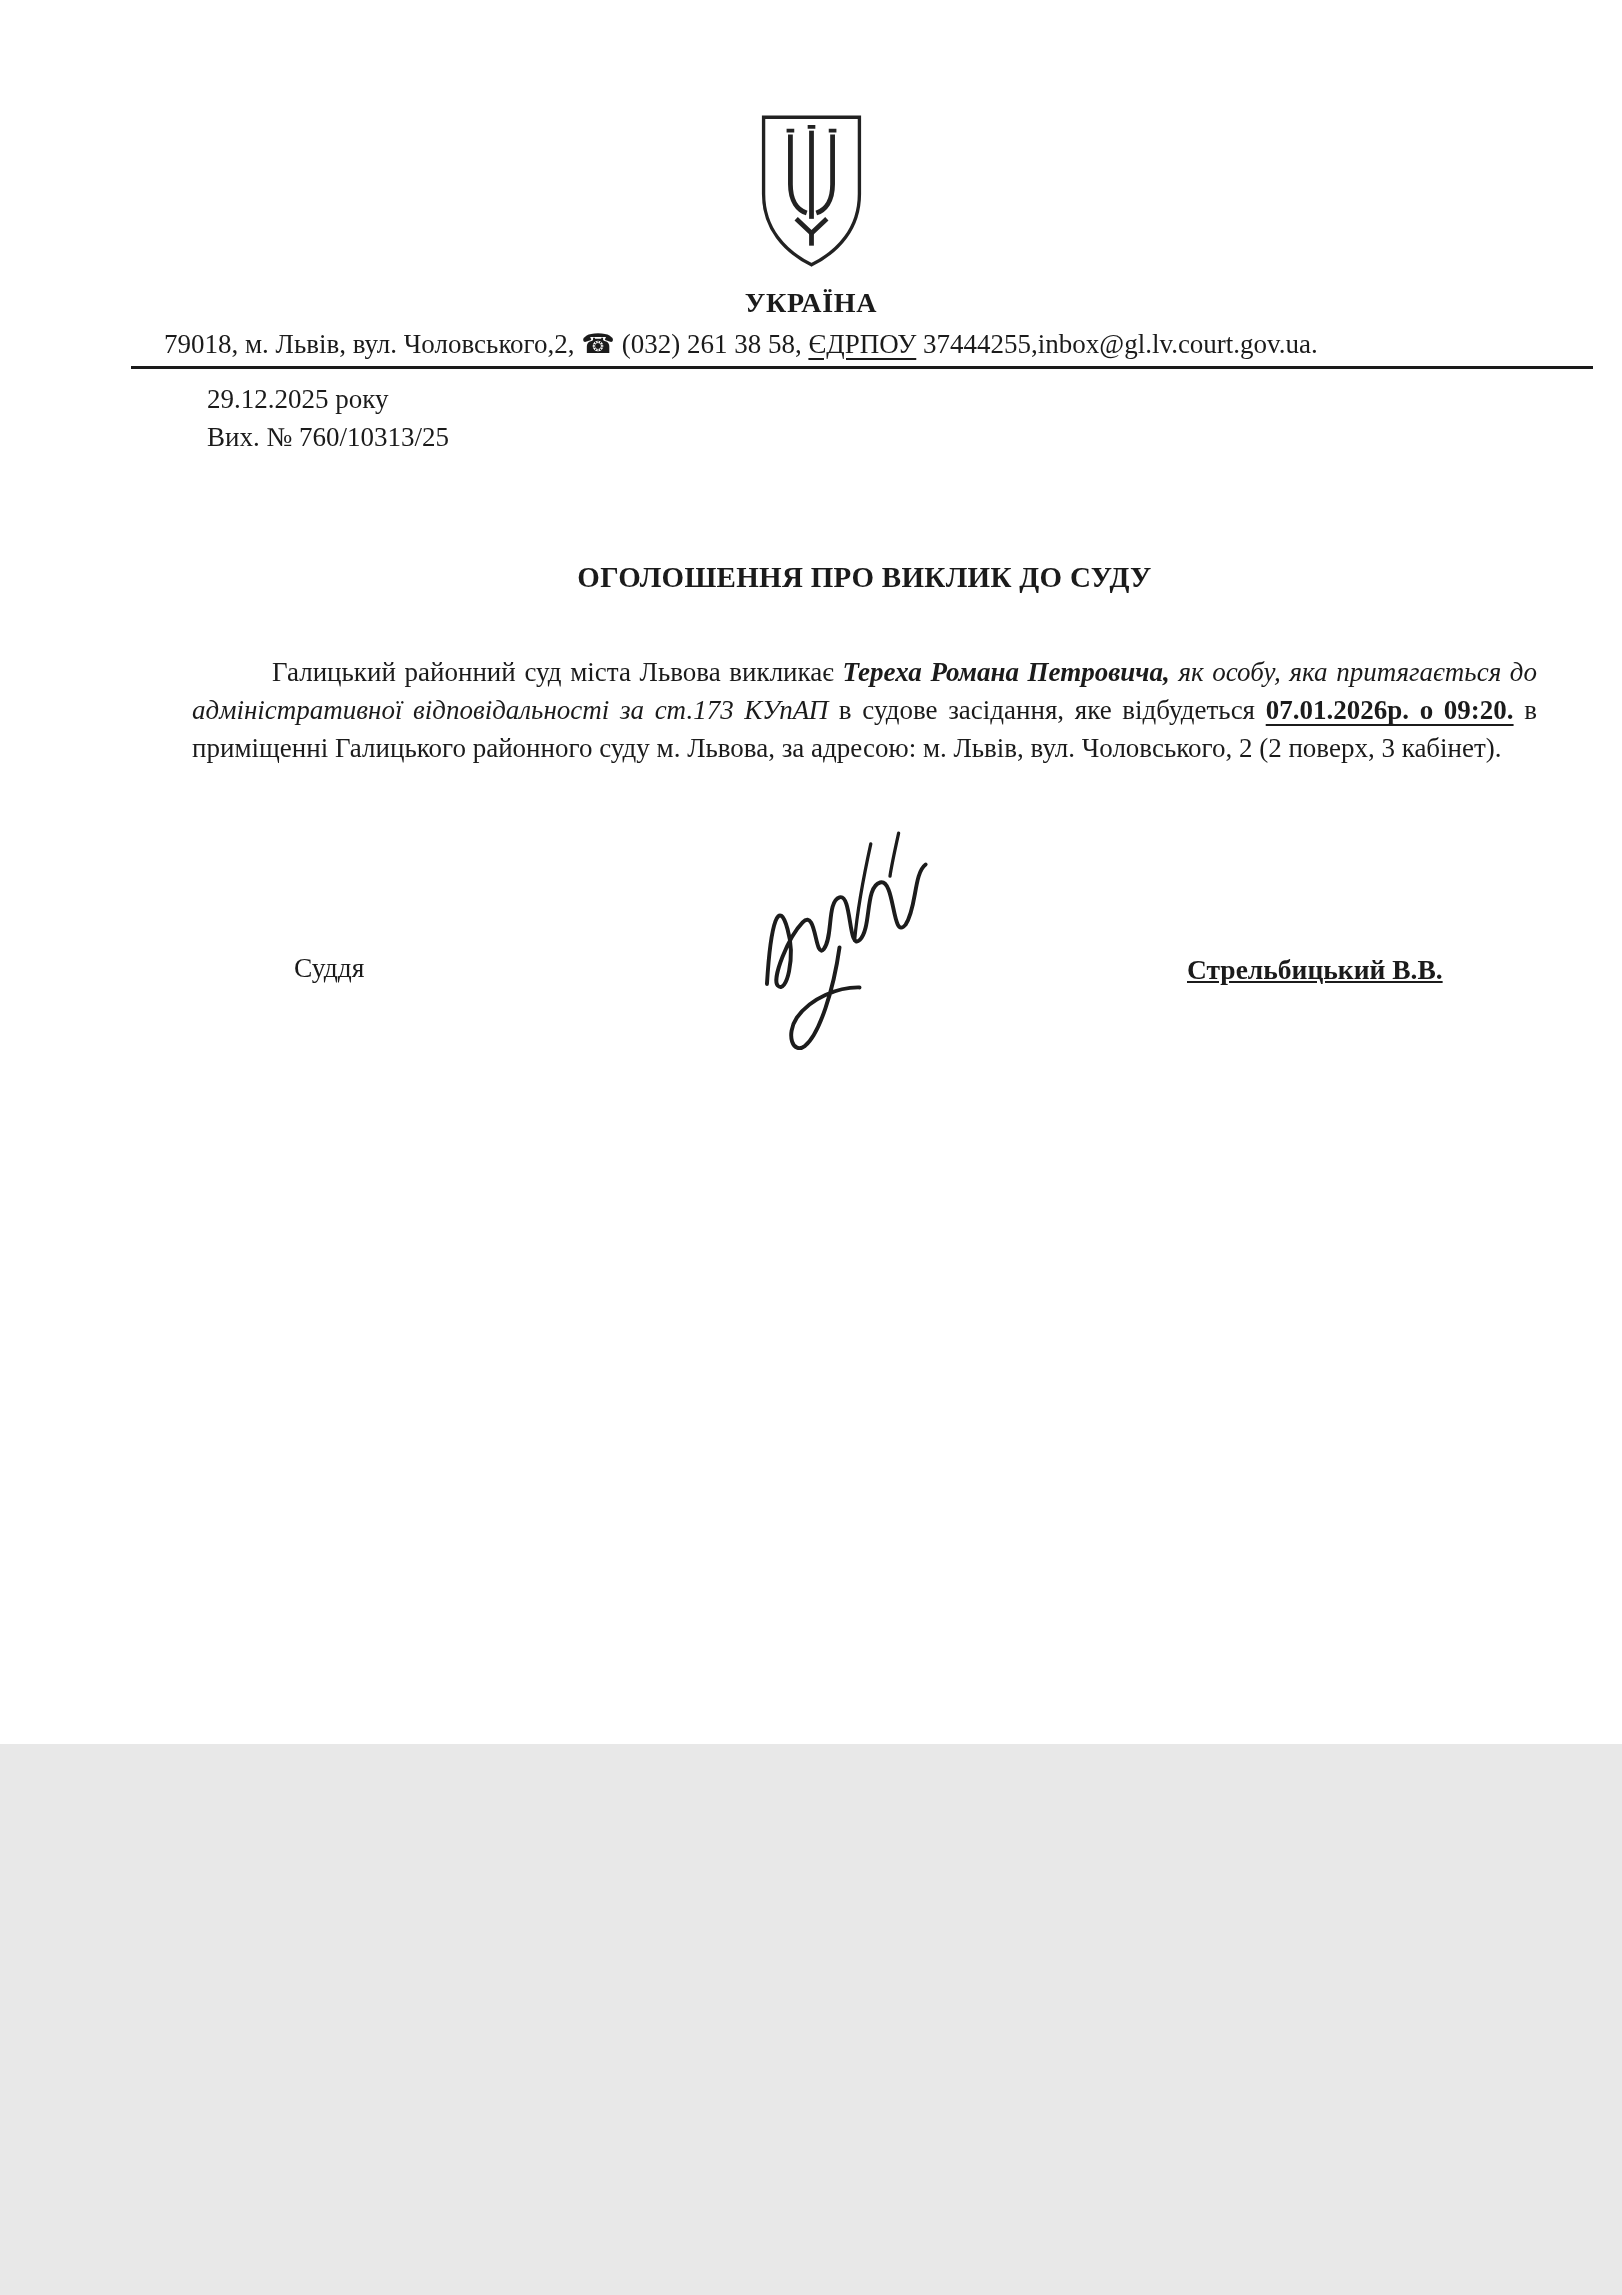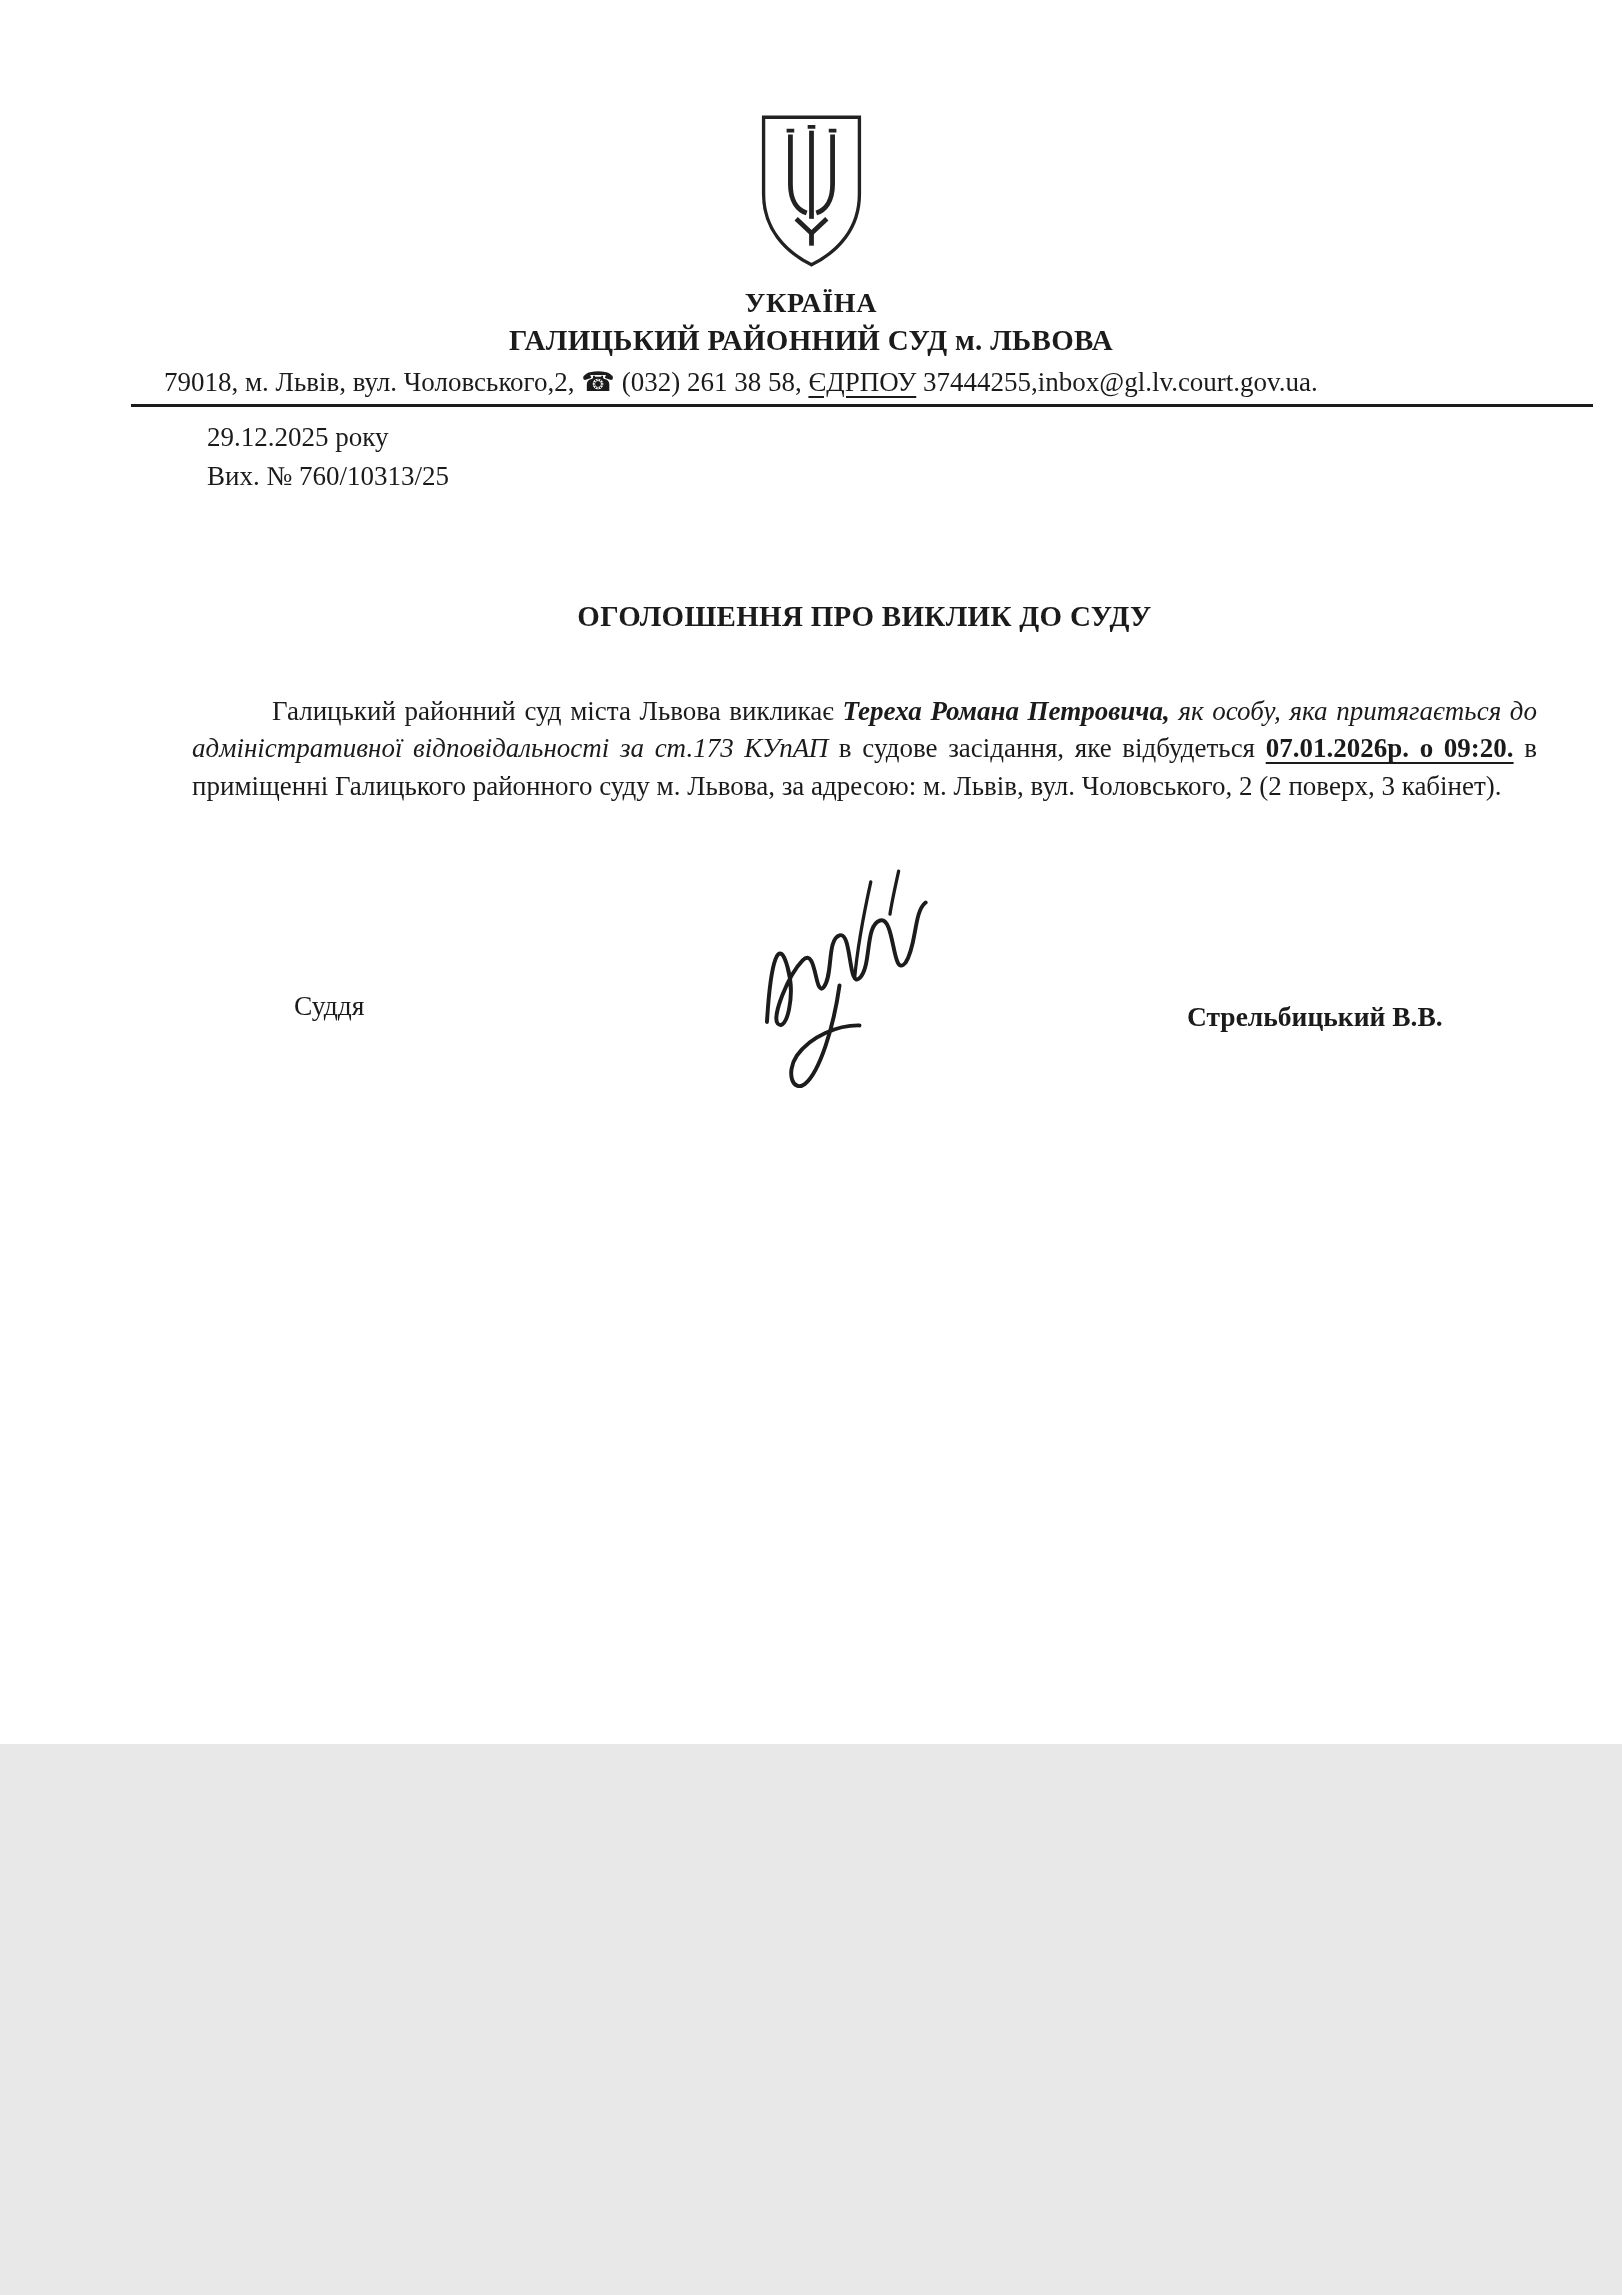--- a/index.html
+++ b/index.html
@@ -85,23 +85,24 @@
     position: absolute;
     left: 266px;
     top: 79px;
     font-weight: normal;
     font-size: 27.5px;
     margin-left: 28px;
   }
   .sig-name {
     position: absolute;
     left: 1187px;
-    top: 90px;
+    top: 81px;
     font-weight: bold;
     font-size: 27.5px;
+    text-decoration: underline;
   }
   .sig-scribble {
     position: absolute;
     left: 713px;
     top: -52px;
     transform: rotate(-6deg);
   }
 </style>
 </head>
 <body>
@@ -116,21 +117,20 @@
         <path d="M60 20 V112" stroke="#222" stroke-width="5"></path>
         <path d="M38 24 V76 C38 94 46 103 55 106" stroke="#222" stroke-width="5"></path>
         <path d="M82 24 V76 C82 94 74 103 65 106" stroke="#222" stroke-width="5"></path>
         <path d="M44 112 L60 127 L76 112" stroke="#222" stroke-width="5"></path>
         <path d="M60 127 L60 140" stroke="#222" stroke-width="5"></path>
         <path d="M34 20 H42 M56 16 H64 M78 20 H86" stroke="#222" stroke-width="4"></path>
       </svg>
     </div>
 
     <div class="country">УКРАЇНА</div>
-    <div class="court-name">ГАЛИЦЬКИЙ РАЙОННИЙ СУД м. ЛЬВОВА</div>
     <div class="address-line"><span class="seg-normal">79018,  м. Львів,  вул. Чоловського,2, </span><span class="seg-normal">☎</span><span class="seg-normal"> (032) 261 38 58,  </span><span class="seg-underline">ЄДРПОУ</span><span class="seg-normal">  37444255,inbox@gl.lv.court.gov.ua.</span></div>
 
     <hr class="letterhead-divider">
 
     <div class="date-line">29.12.2025 року</div>
     <div class="ref-line">Вих. № 760/10313/25</div>
   </div>
 
   <div class="doc-title">ОГОЛОШЕННЯ ПРО ВИКЛИК ДО СУДУ</div>
 

